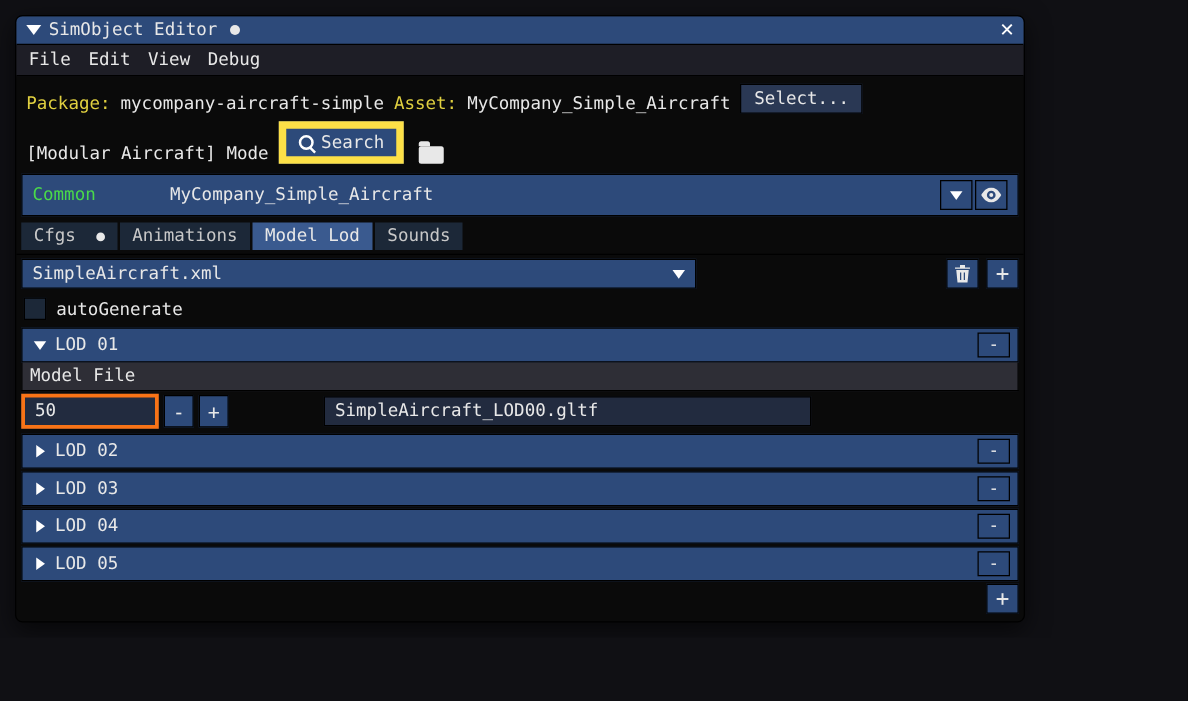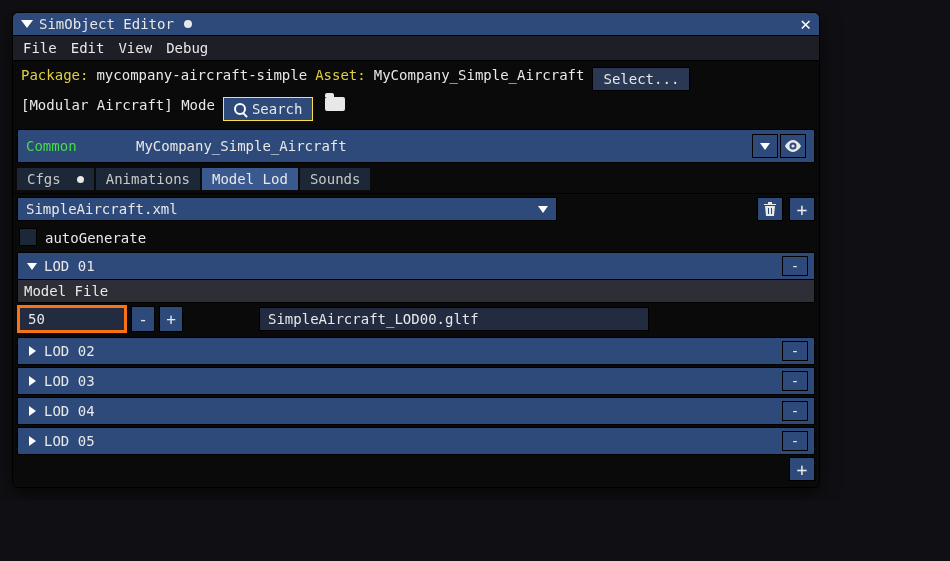--- a/index.html
+++ b/index.html
@@ -48,28 +48,28 @@
   .menubar {
     display:flex;
     gap:14px;
     padding:4px 10px;
     background:#1e1e26;
     border-bottom:1px solid var(--border-dark);
   }
   .menubar span { cursor:pointer; }
   .inforow {
     display:flex;
-    align-items:flex-start;
+    align-items:flex-end;
     gap:8px;
     padding:6px 8px;
   }
   .lbl-yellow { color: var(--yellow); }
   .btn {
     background: var(--blue);
-    border:1px solid #fde047;
+    border:6px solid #fde047;
     color:var(--text);
     padding:3px 10px;
     cursor:pointer;
     display:inline-flex;
     align-items:center;
     gap:6px;
   }
   .btn-field {
     background:#2a3854;
     border:1px solid #000;

